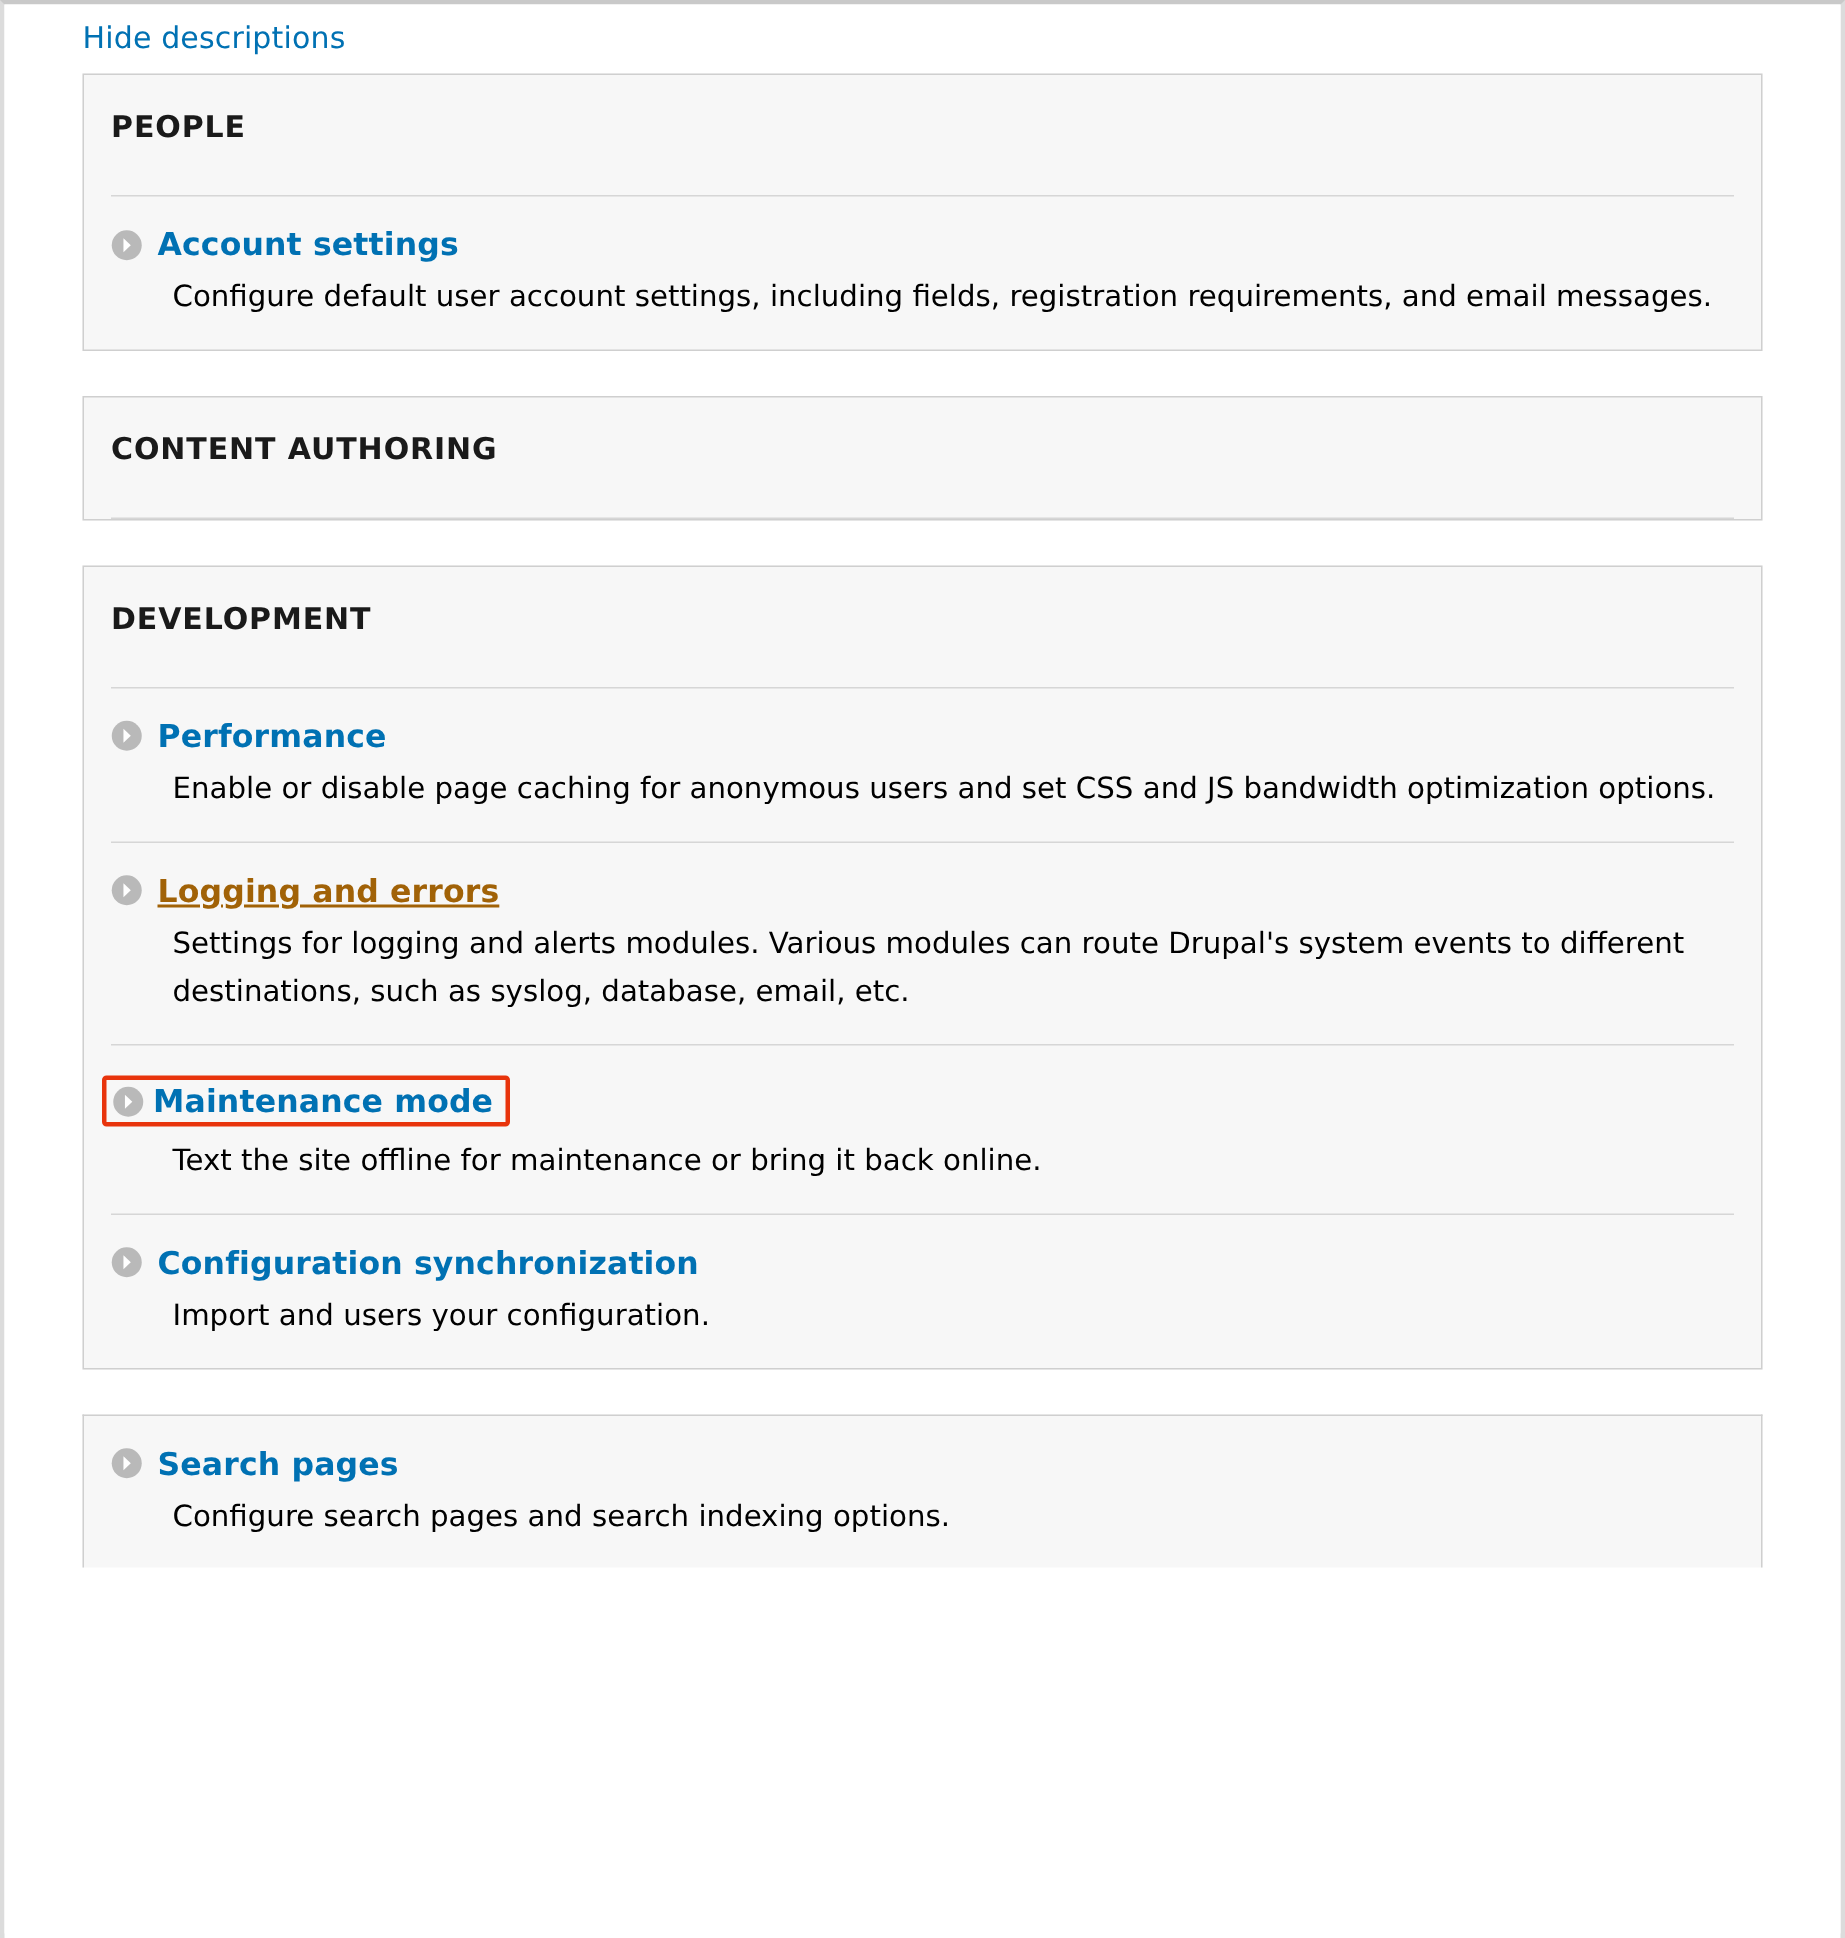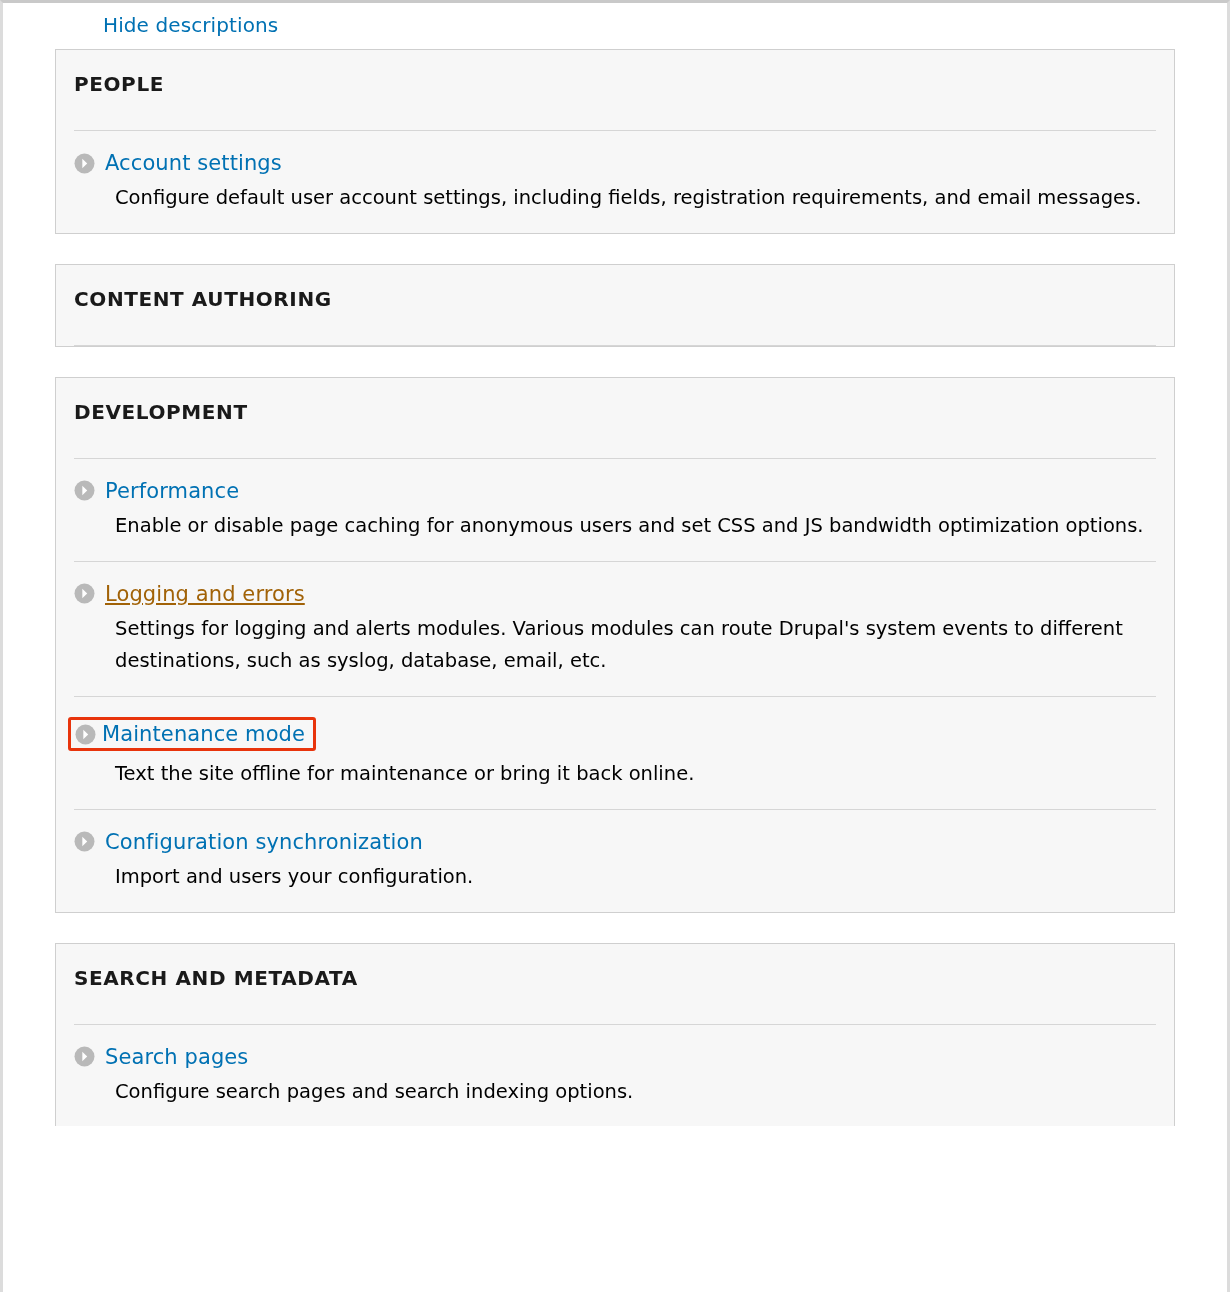--- a/index.html
+++ b/index.html
@@ -32,21 +32,20 @@
     height: 1286px;
     overflow: hidden;
     background: #ffffff;
   }
   .content {
     padding: 0 52px 0 52px;
   }
   .hide-desc-row {
     padding-top: 10px;
     padding-bottom: 12px;
-    margin-left: 48px;
   }
   .hide-desc-link {
     color: #0071b3;
     font-size: 20px;
     text-decoration: none;
     font-family: "DejaVu Sans", sans-serif;
     letter-spacing: 0.1px;
   }
 
   .panel {
@@ -78,21 +77,21 @@
     width: 21px;
     height: 21px;
     flex: 0 0 21px;
     display: inline-block;
     position: relative;
   }
   .bullet-icon svg { display: block; }
   .item-link {
     color: #0071b3;
     font-size: 21px;
-    font-weight: normal;
+    font-weight: bold;
     text-decoration: none;
     letter-spacing: 0.1px;
   }
   .item-link.visited { color: #a16207; text-decoration: underline; }
   .item-desc {
     margin: 7px 0 0 41px;
     font-size: 19.5px;
     line-height: 1.68;
     color: #000000;
     max-width: 1030px;
@@ -198,21 +197,20 @@
                 <path d="M8.3 5.8 L13.2 10.5 L8.3 15.2 Z" fill="#ffffff"></path>
               </svg>
           </span>
           <a class="item-link" href="#">Configuration synchronization</a>
         </div>
         <div class="item-desc">Import and users your configuration.</div>
       </div>
     </div>
 
     <div class="panel clipped">
-      <div class="panel-title">SEARCH AND METADATA</div>
 
       <div class="item last">
         <div class="item-head">
           <span class="bullet-icon">
             <svg width="21" height="21" viewBox="0 0 21 21">
                 <circle cx="10.5" cy="10.5" r="10" fill="#b9b9b9"></circle>
                 <path d="M8.3 5.8 L13.2 10.5 L8.3 15.2 Z" fill="#ffffff"></path>
               </svg>
           </span>
           <a class="item-link" href="#">Search pages</a>

